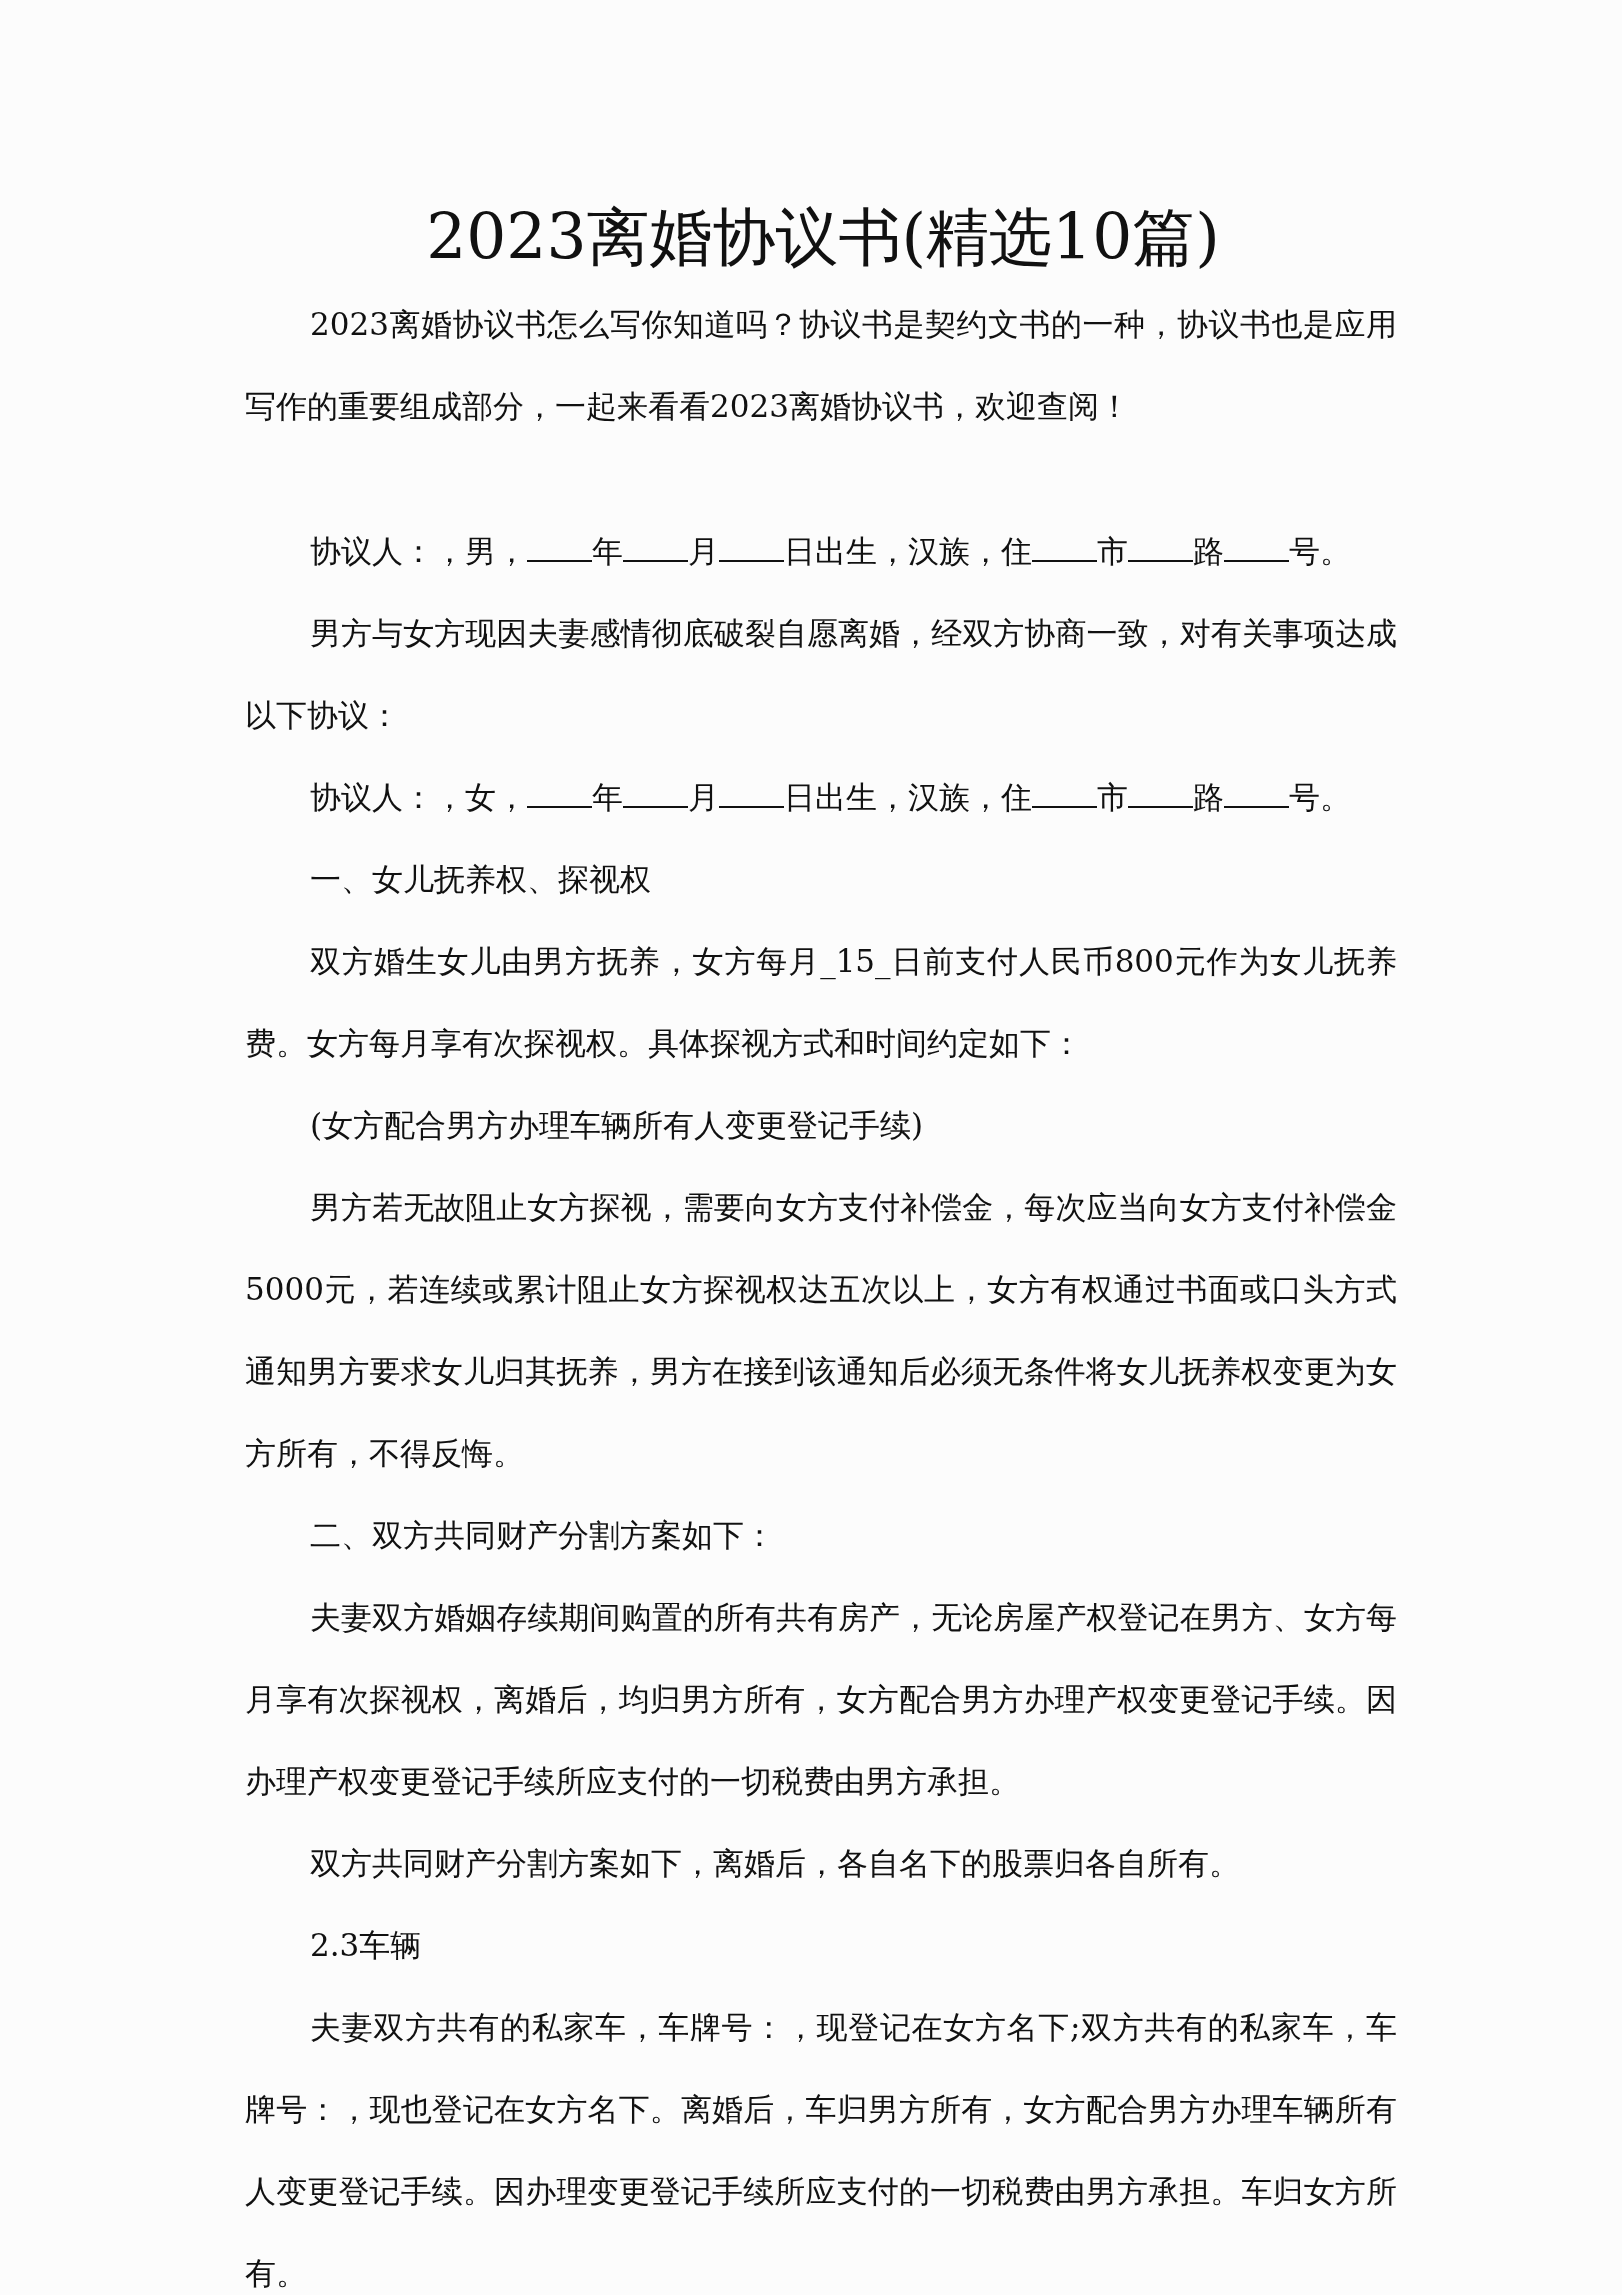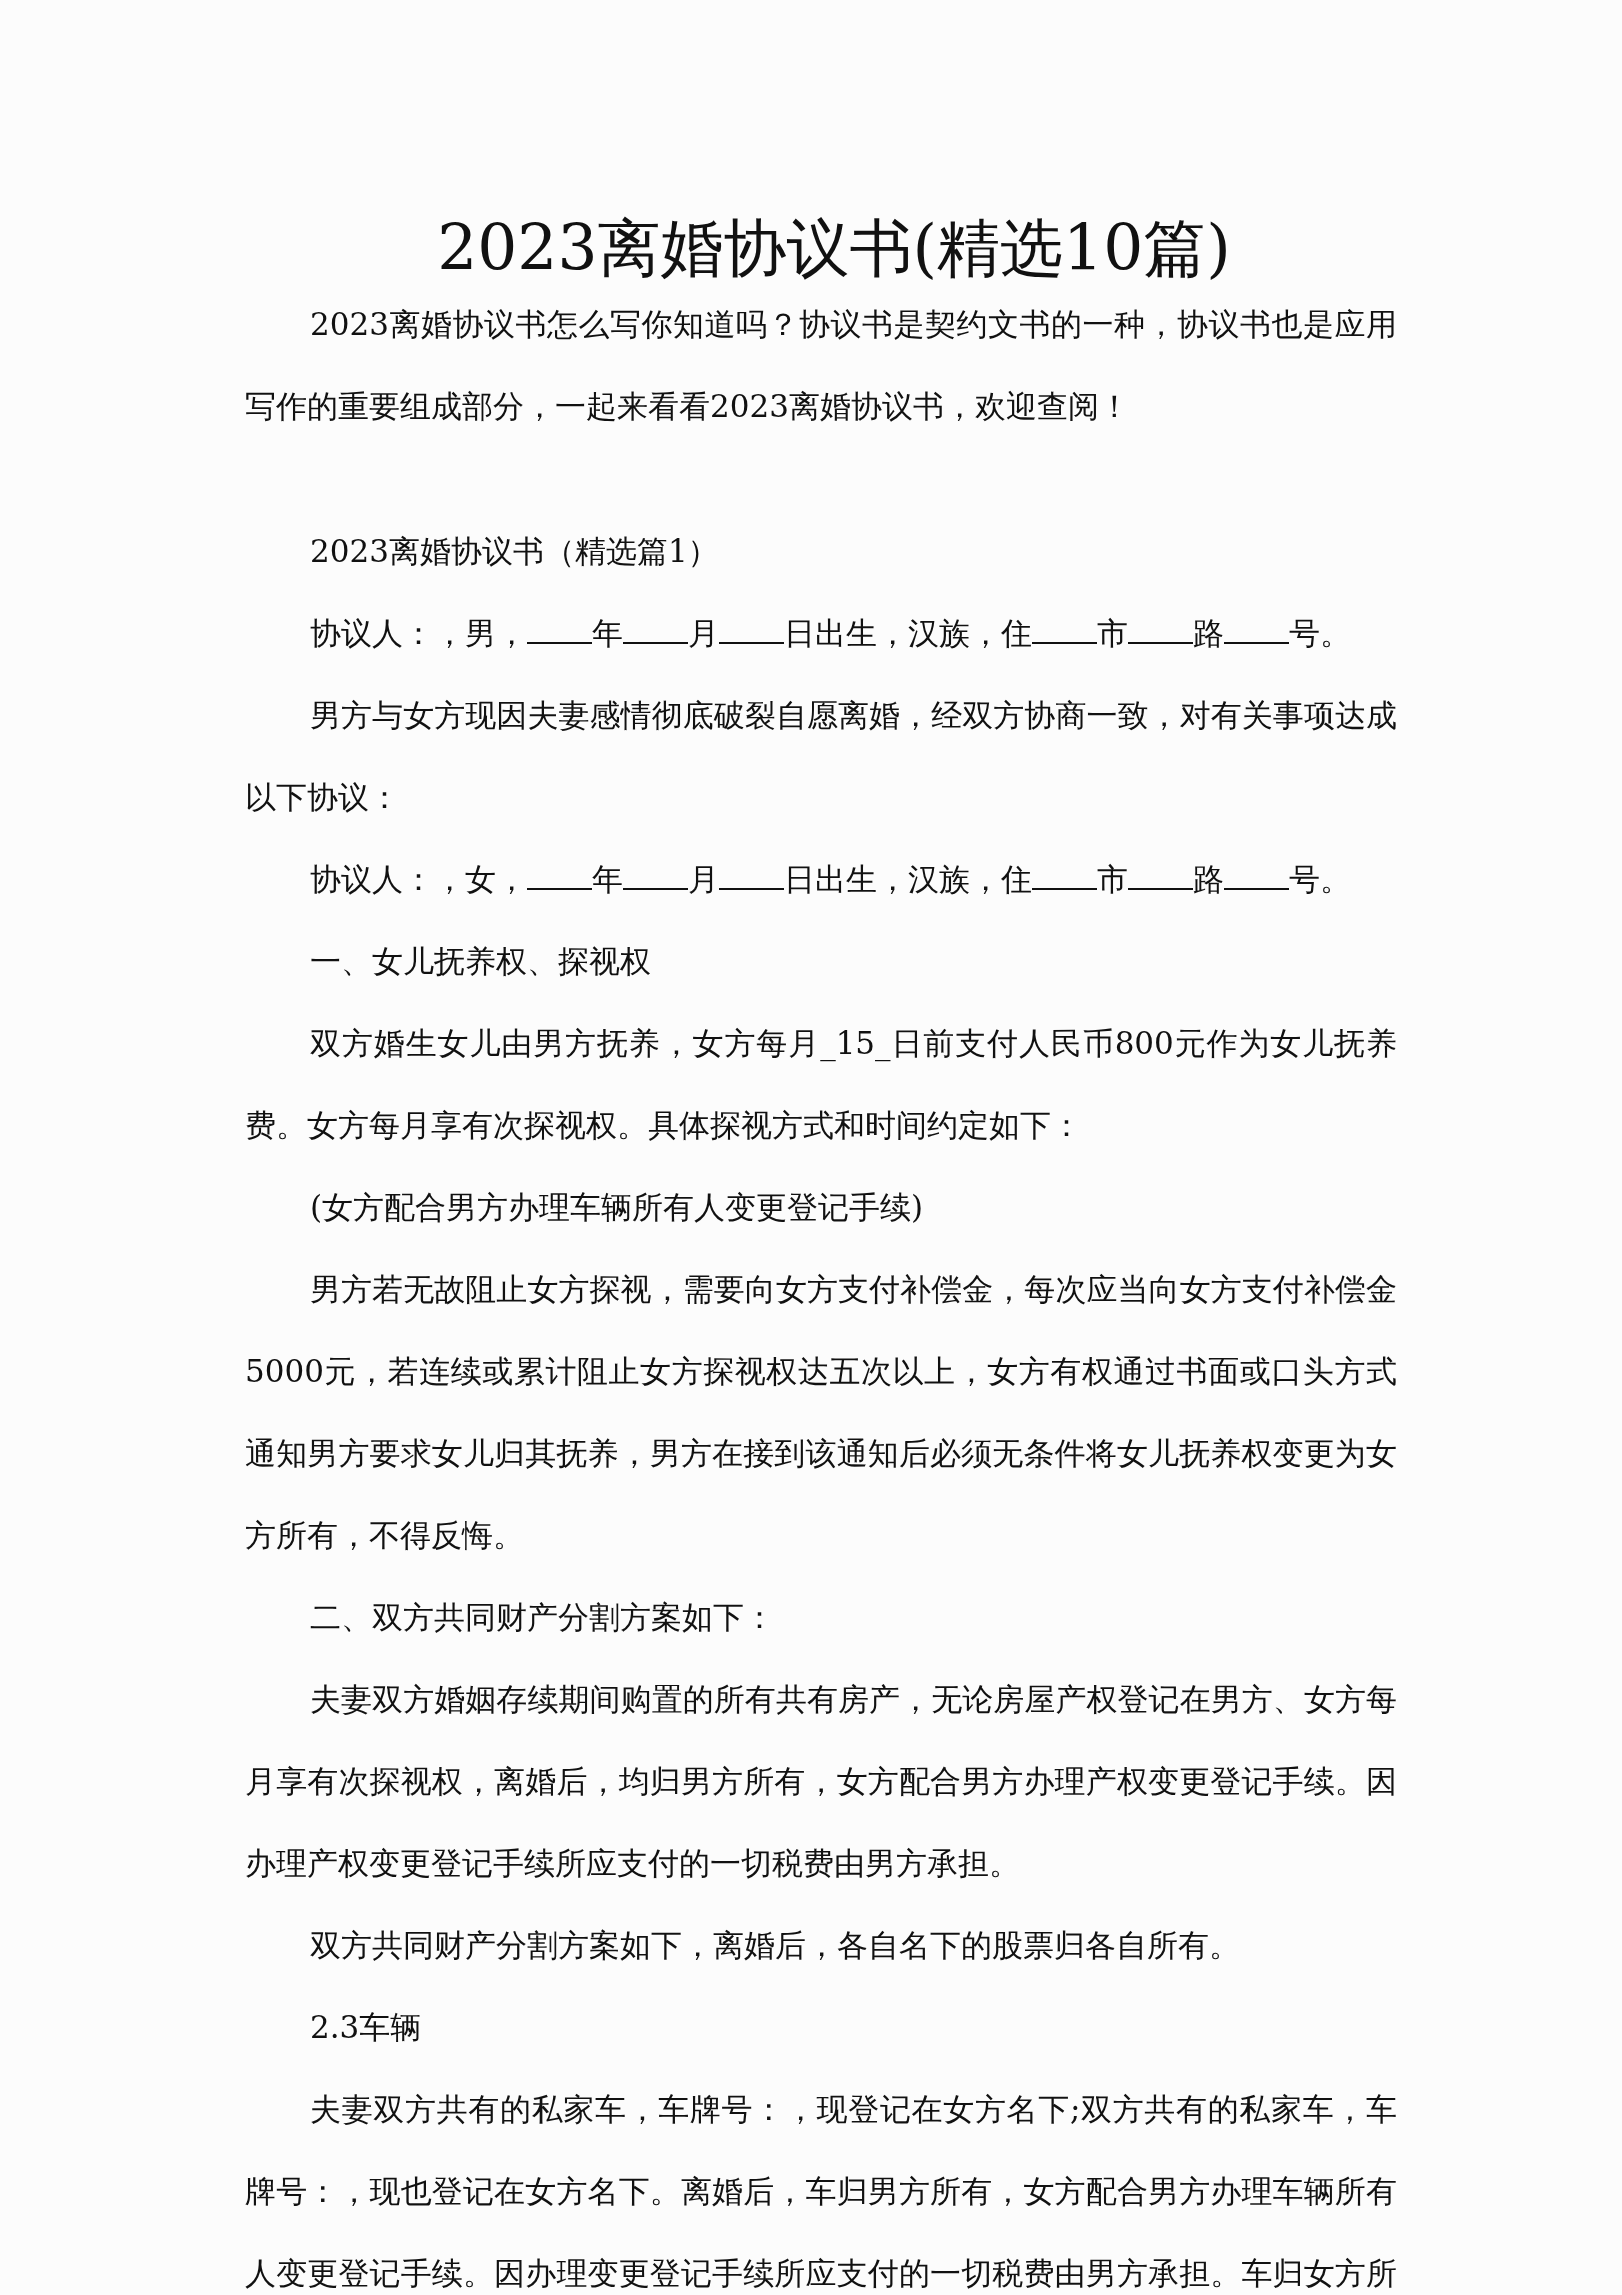--- a/index.html
+++ b/index.html
@@ -24,21 +24,21 @@
     .doc-title {
       position: absolute;
       left: 0;
       top: 196px;
       width: 1152px;
       text-align: center;
       font-size: 63px;
       line-height: 79px;
       font-weight: normal;
       letter-spacing: 0px;
-      margin: 13px;
+      margin: 2px;
       white-space: nowrap;
     }
     .body-text {
       position: absolute;
       left: 0;
       top: 283px;
       width: 1152px;
       font-size: 31px;
       line-height: 82px;
     }
@@ -70,21 +70,20 @@
 <body>
 
 <div class="page">
   <h1 class="doc-title">2023离婚协议书(精选10篇)</h1>
 
   <div class="body-text">
     <p class="p indent">2023离婚协议书怎么写你知道吗？协议书是契约文书的一种，协议书也是应用写作的重要组成部分，一起来看看2023离婚协议书，欢迎查阅！</p>
 
     <div class="spacer"></div>
 
-    <p class="p indent">2023离婚协议书（精选篇1）</p>
 
     <p class="p fill-line"><span>协议人：，男，</span><span class="blank"></span><span>年</span><span class="blank"></span><span>月</span><span class="blank"></span><span>日出生，汉族，住</span><span class="blank"></span><span>市</span><span class="blank"></span><span>路</span><span class="blank"></span><span>号。</span></p>
 
     <p class="p indent">男方与女方现因夫妻感情彻底破裂自愿离婚，经双方协商一致，对有关事项达成以下协议：</p>
 
     <p class="p fill-line"><span>协议人：，女，</span><span class="blank"></span><span>年</span><span class="blank"></span><span>月</span><span class="blank"></span><span>日出生，汉族，住</span><span class="blank"></span><span>市</span><span class="blank"></span><span>路</span><span class="blank"></span><span>号。</span></p>
 
     <p class="p indent">一、女儿抚养权、探视权</p>
 
     <p class="p indent">双方婚生女儿由男方抚养，女方每月_15_日前支付人民币800元作为女儿抚养费。女方每月享有次探视权。具体探视方式和时间约定如下：</p>

